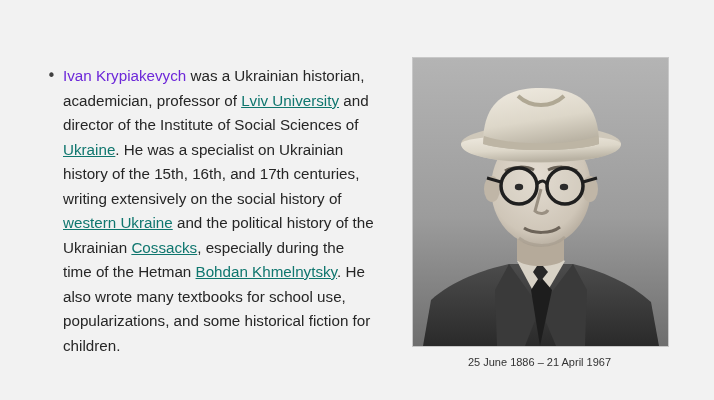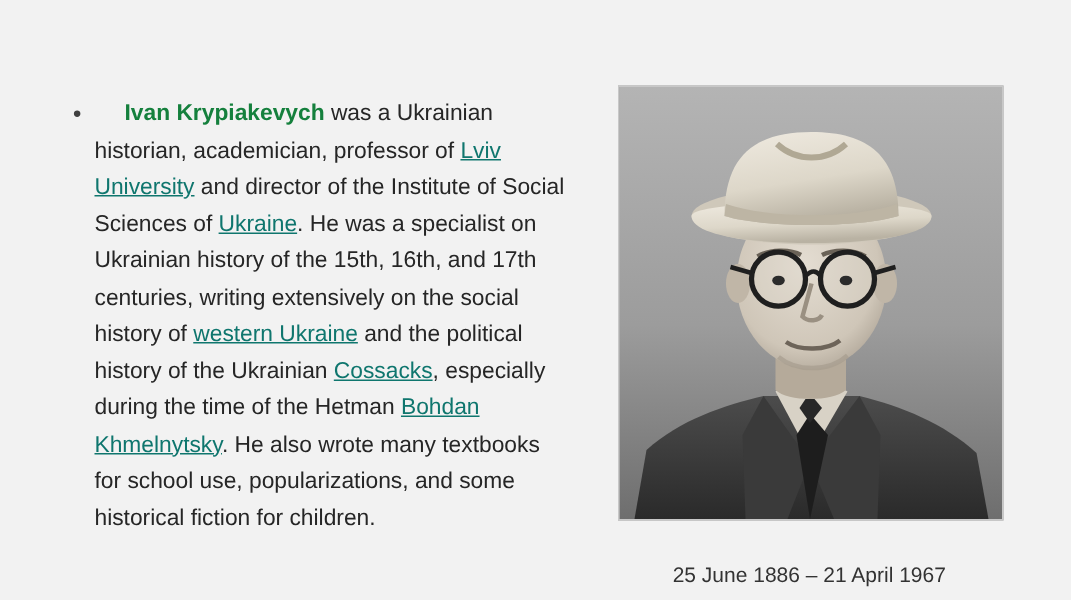--- a/index.html
+++ b/index.html
@@ -38,23 +38,22 @@
     font-family: "DejaVu Sans", sans-serif;
   }
   .para {
     flex: 1 1 auto;
     font-size: 15.2px;
     line-height: 24.5px;
     color: #262626;
     text-align: left;
   }
   .para b {
-    font-weight: bold;
-    color: #15803d;
-    margin-left: 20px;
+    font-weight: normal;
+    color: #6d28d9;
   }
   .lnk {
     color: #0f766e;
     text-decoration: underline;
   }
   .photo-wrap {
     position: absolute;
     left: 412px;
     top: 57px;
     width: 255px;
@@ -71,24 +70,24 @@
     overflow: hidden;
   }
   .photo-svg {
     display: block;
     width: 100%;
     height: 100%;
   }
   .caption {
     position: absolute;
     left: 412px;
-    top: 376px;
+    top: 355px;
     width: 255px;
     text-align: center;
-    font-size: 14px;
+    font-size: 11px;
     color: #333;
     line-height: 14px;
   }
 </style>
 </head>
 <body>
 
 <div class="slide">
 
   <div class="text-block">

